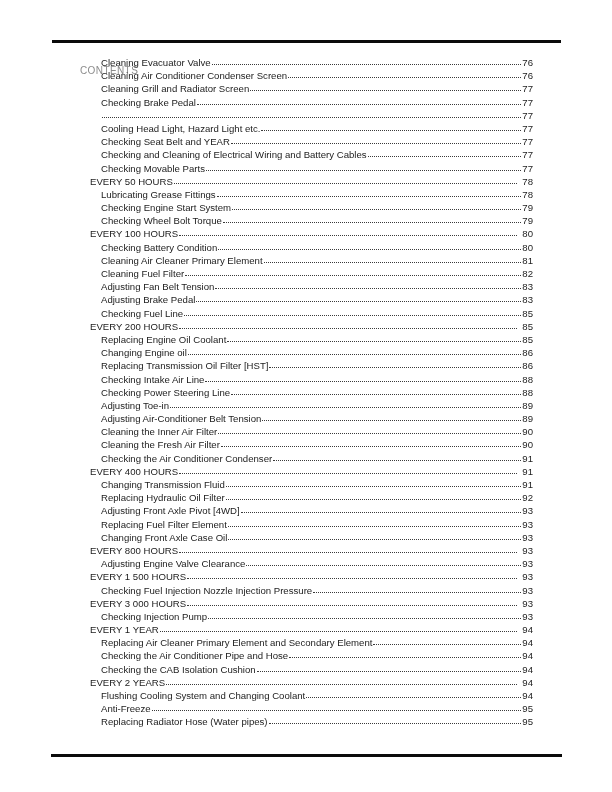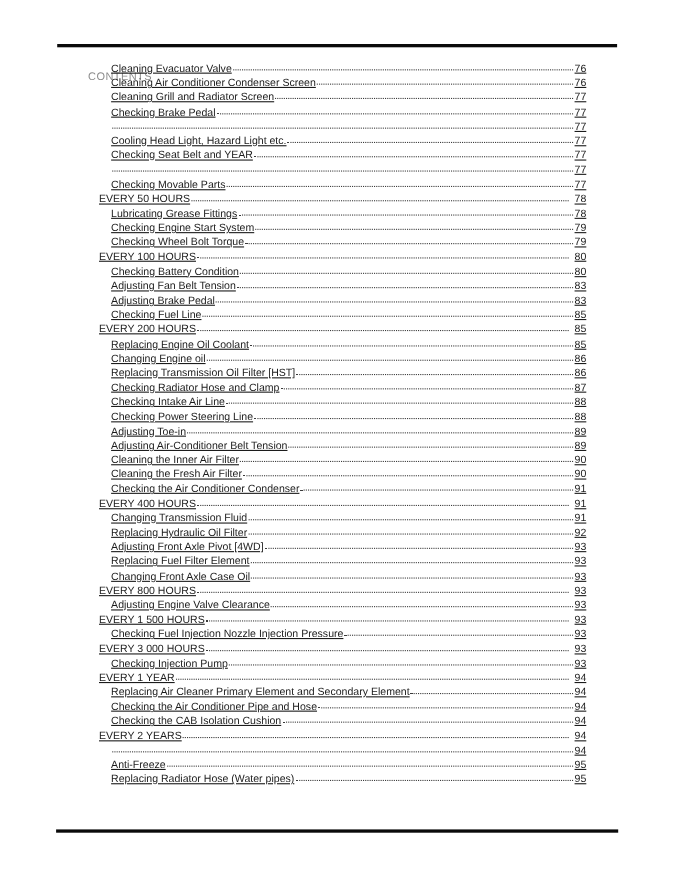--- a/index.html
+++ b/index.html
@@ -33,21 +33,20 @@
     left:90px;top:57px;
     width:443px;
   }
   .toc-row{
     display:flex;
     align-items:baseline;
     height:13.19px;
     font-size:9.6px;
     color:#1c1c1c;
     white-space:nowrap;
-    text-decoration:underline;
   }
   .toc-row.lvl2{padding-left:11px;}
   .toc-label{flex:0 0 auto;}
   .toc-leader{
     flex:1 1 auto;
     min-width:8px;
     border-bottom:1.6px dotted #3a3a3a;
     margin:0 1px;
     transform:translateY(-1px);
   }
@@ -89,20 +88,21 @@
         <span class="toc-label">Cooling Head Light, Hazard Light etc.</span>
         <span class="toc-leader"></span>
         <span class="toc-page">77</span>
       </div>
       <div class="toc-row lvl2">
         <span class="toc-label">Checking Seat Belt and YEAR</span>
         <span class="toc-leader"></span>
         <span class="toc-page">77</span>
       </div>
       <div class="toc-row lvl2">
+        <span class="toc-label">Checking and Cleaning of Electrical Wiring and Battery Cables</span>
         <span class="toc-leader"></span>
         <span class="toc-page">77</span>
       </div>
       <div class="toc-row lvl2">
         <span class="toc-label">Checking Movable Parts</span>
         <span class="toc-leader"></span>
         <span class="toc-page">77</span>
       </div>
       <div class="toc-row lvl1">
         <span class="toc-label">EVERY 50 HOURS</span>
@@ -128,20 +128,30 @@
         <span class="toc-label">EVERY 100 HOURS</span>
         <span class="toc-leader"></span>
         <span class="toc-page">80</span>
       </div>
       <div class="toc-row lvl2">
         <span class="toc-label">Checking Battery Condition</span>
         <span class="toc-leader"></span>
         <span class="toc-page">80</span>
       </div>
       <div class="toc-row lvl2">
+        <span class="toc-label">Cleaning Air Cleaner Primary Element</span>
+        <span class="toc-leader"></span>
+        <span class="toc-page">81</span>
+      </div>
+      <div class="toc-row lvl2">
+        <span class="toc-label">Cleaning Fuel Filter</span>
+        <span class="toc-leader"></span>
+        <span class="toc-page">82</span>
+      </div>
+      <div class="toc-row lvl2">
         <span class="toc-label">Adjusting Fan Belt Tension</span>
         <span class="toc-leader"></span>
         <span class="toc-page">83</span>
       </div>
       <div class="toc-row lvl2">
         <span class="toc-label">Adjusting Brake Pedal</span>
         <span class="toc-leader"></span>
         <span class="toc-page">83</span>
       </div>
       <div class="toc-row lvl2">
@@ -163,25 +173,20 @@
         <span class="toc-label">Changing Engine oil</span>
         <span class="toc-leader"></span>
         <span class="toc-page">86</span>
       </div>
       <div class="toc-row lvl2">
         <span class="toc-label">Replacing Transmission Oil Filter [HST]</span>
         <span class="toc-leader"></span>
         <span class="toc-page">86</span>
       </div>
       <div class="toc-row lvl2">
-        <span class="toc-label">Checking Radiator Hose and Clamp</span>
-        <span class="toc-leader"></span>
-        <span class="toc-page">87</span>
-      </div>
-      <div class="toc-row lvl2">
         <span class="toc-label">Checking Intake Air Line</span>
         <span class="toc-leader"></span>
         <span class="toc-page">88</span>
       </div>
       <div class="toc-row lvl2">
         <span class="toc-label">Checking Power Steering Line</span>
         <span class="toc-leader"></span>
         <span class="toc-page">88</span>
       </div>
       <div class="toc-row lvl2">
@@ -288,20 +293,21 @@
         <span class="toc-label">Checking the CAB Isolation Cushion</span>
         <span class="toc-leader"></span>
         <span class="toc-page">94</span>
       </div>
       <div class="toc-row lvl1">
         <span class="toc-label">EVERY 2 YEARS</span>
         <span class="toc-leader"></span>
         <span class="toc-page">94</span>
       </div>
       <div class="toc-row lvl2">
+        <span class="toc-label">Flushing Cooling System and Changing Coolant</span>
         <span class="toc-leader"></span>
         <span class="toc-page">94</span>
       </div>
       <div class="toc-row lvl2">
         <span class="toc-label">Anti-Freeze</span>
         <span class="toc-leader"></span>
         <span class="toc-page">95</span>
       </div>
       <div class="toc-row lvl2">
         <span class="toc-label">Replacing Radiator Hose (Water pipes)</span>

